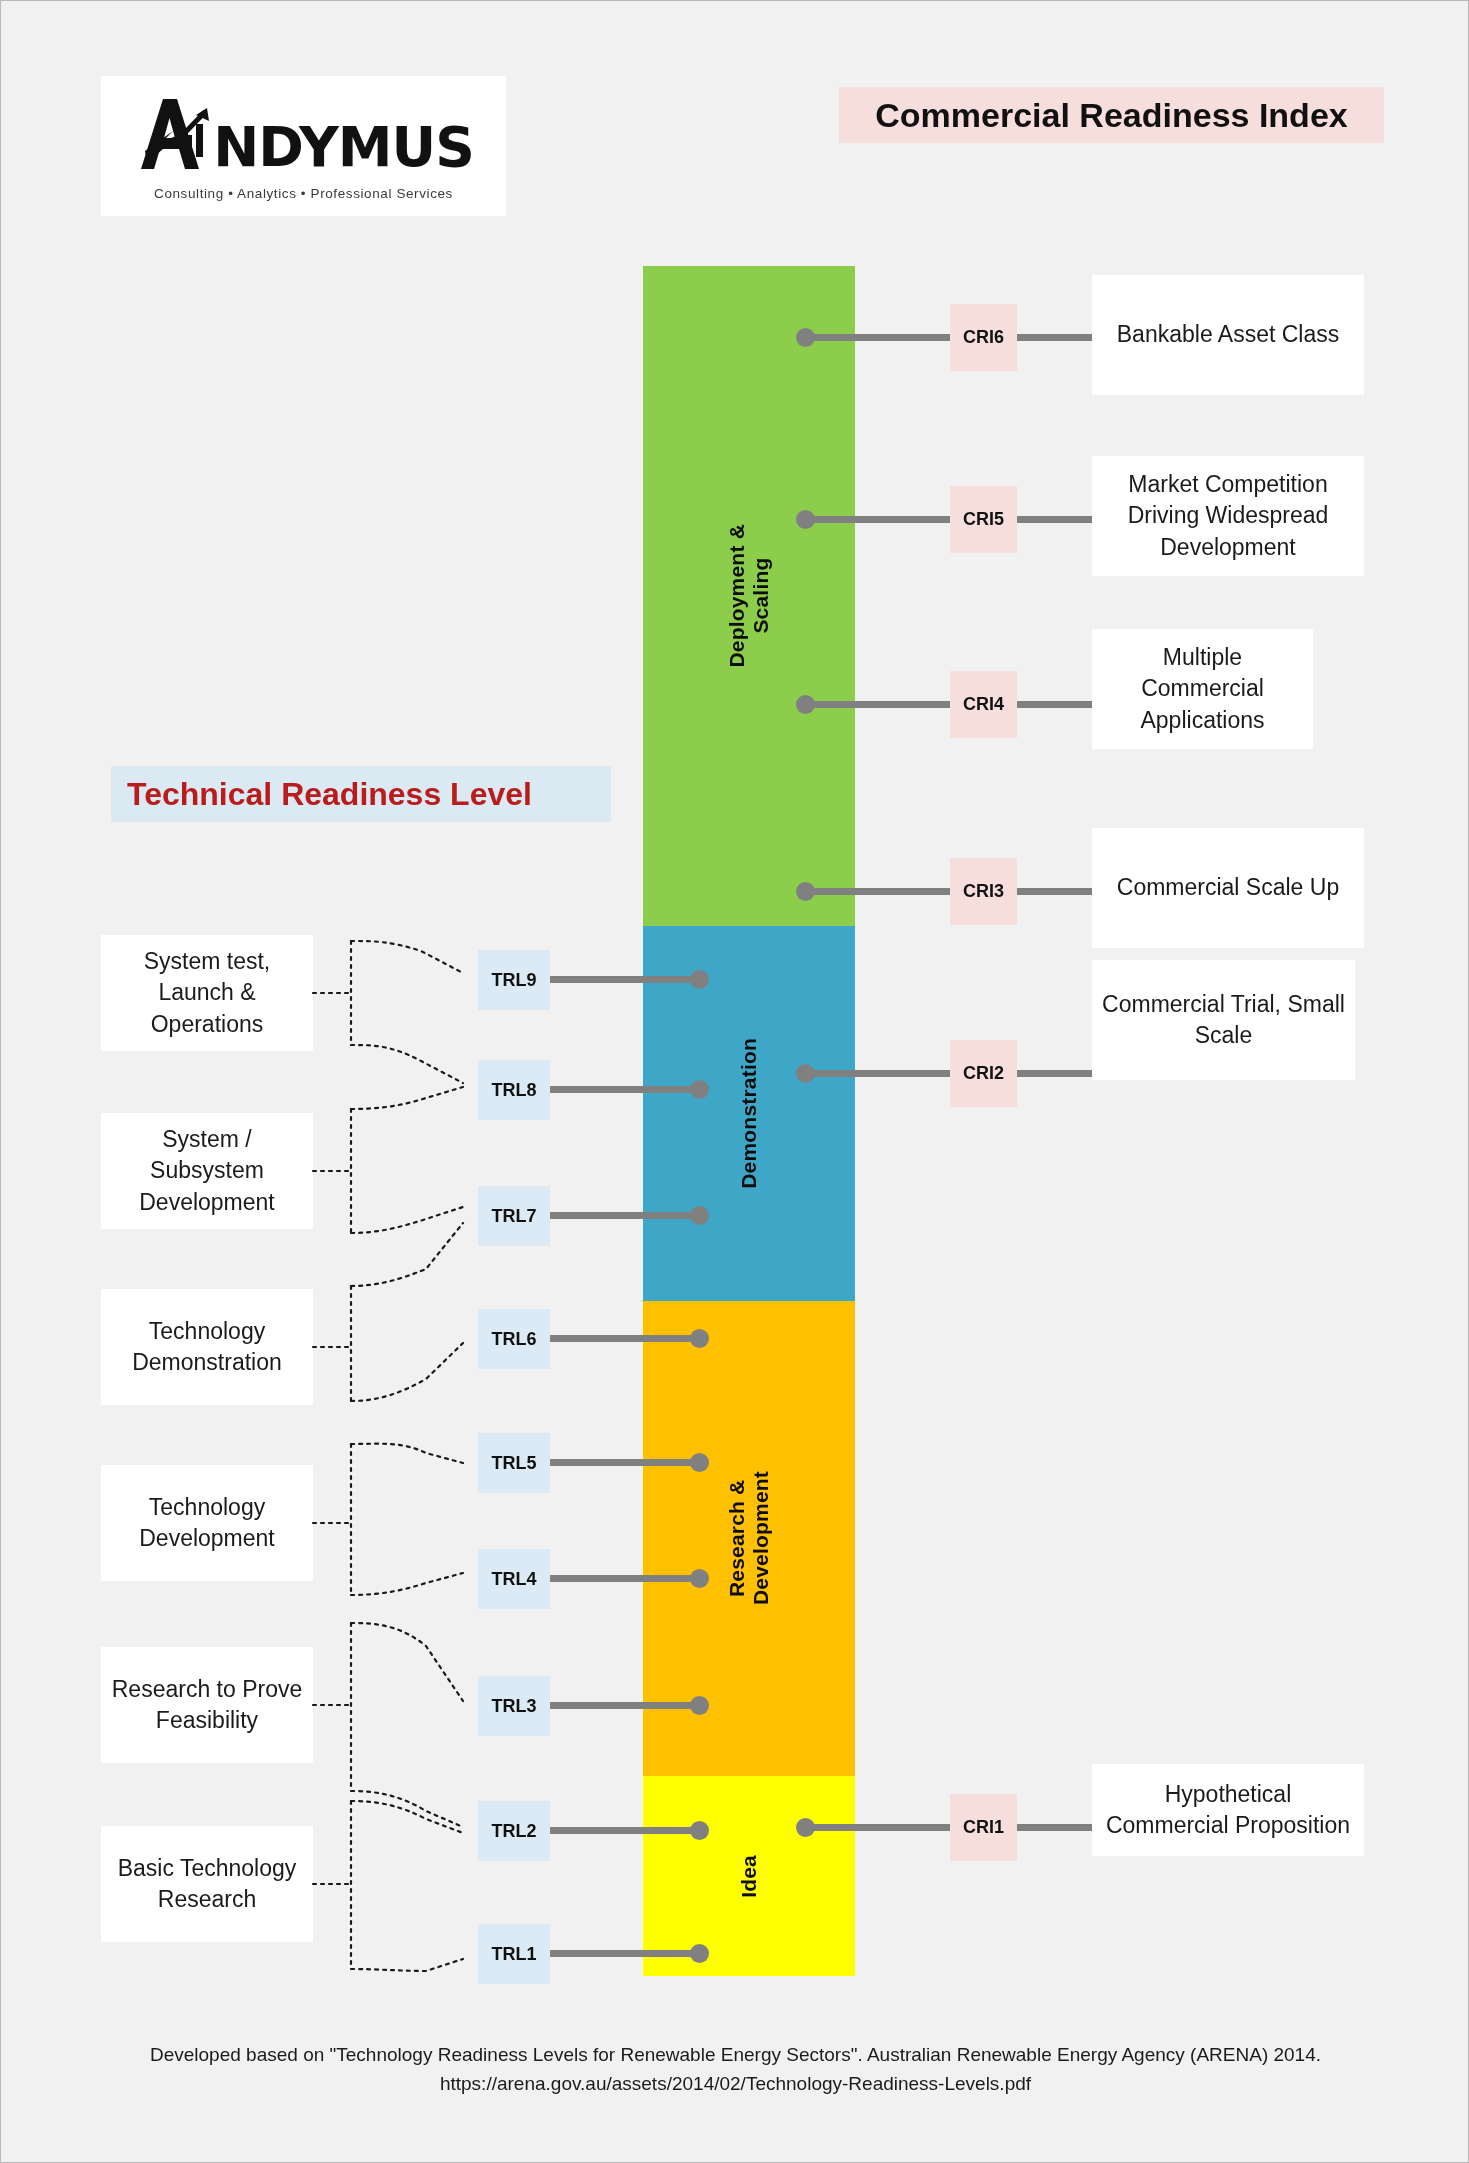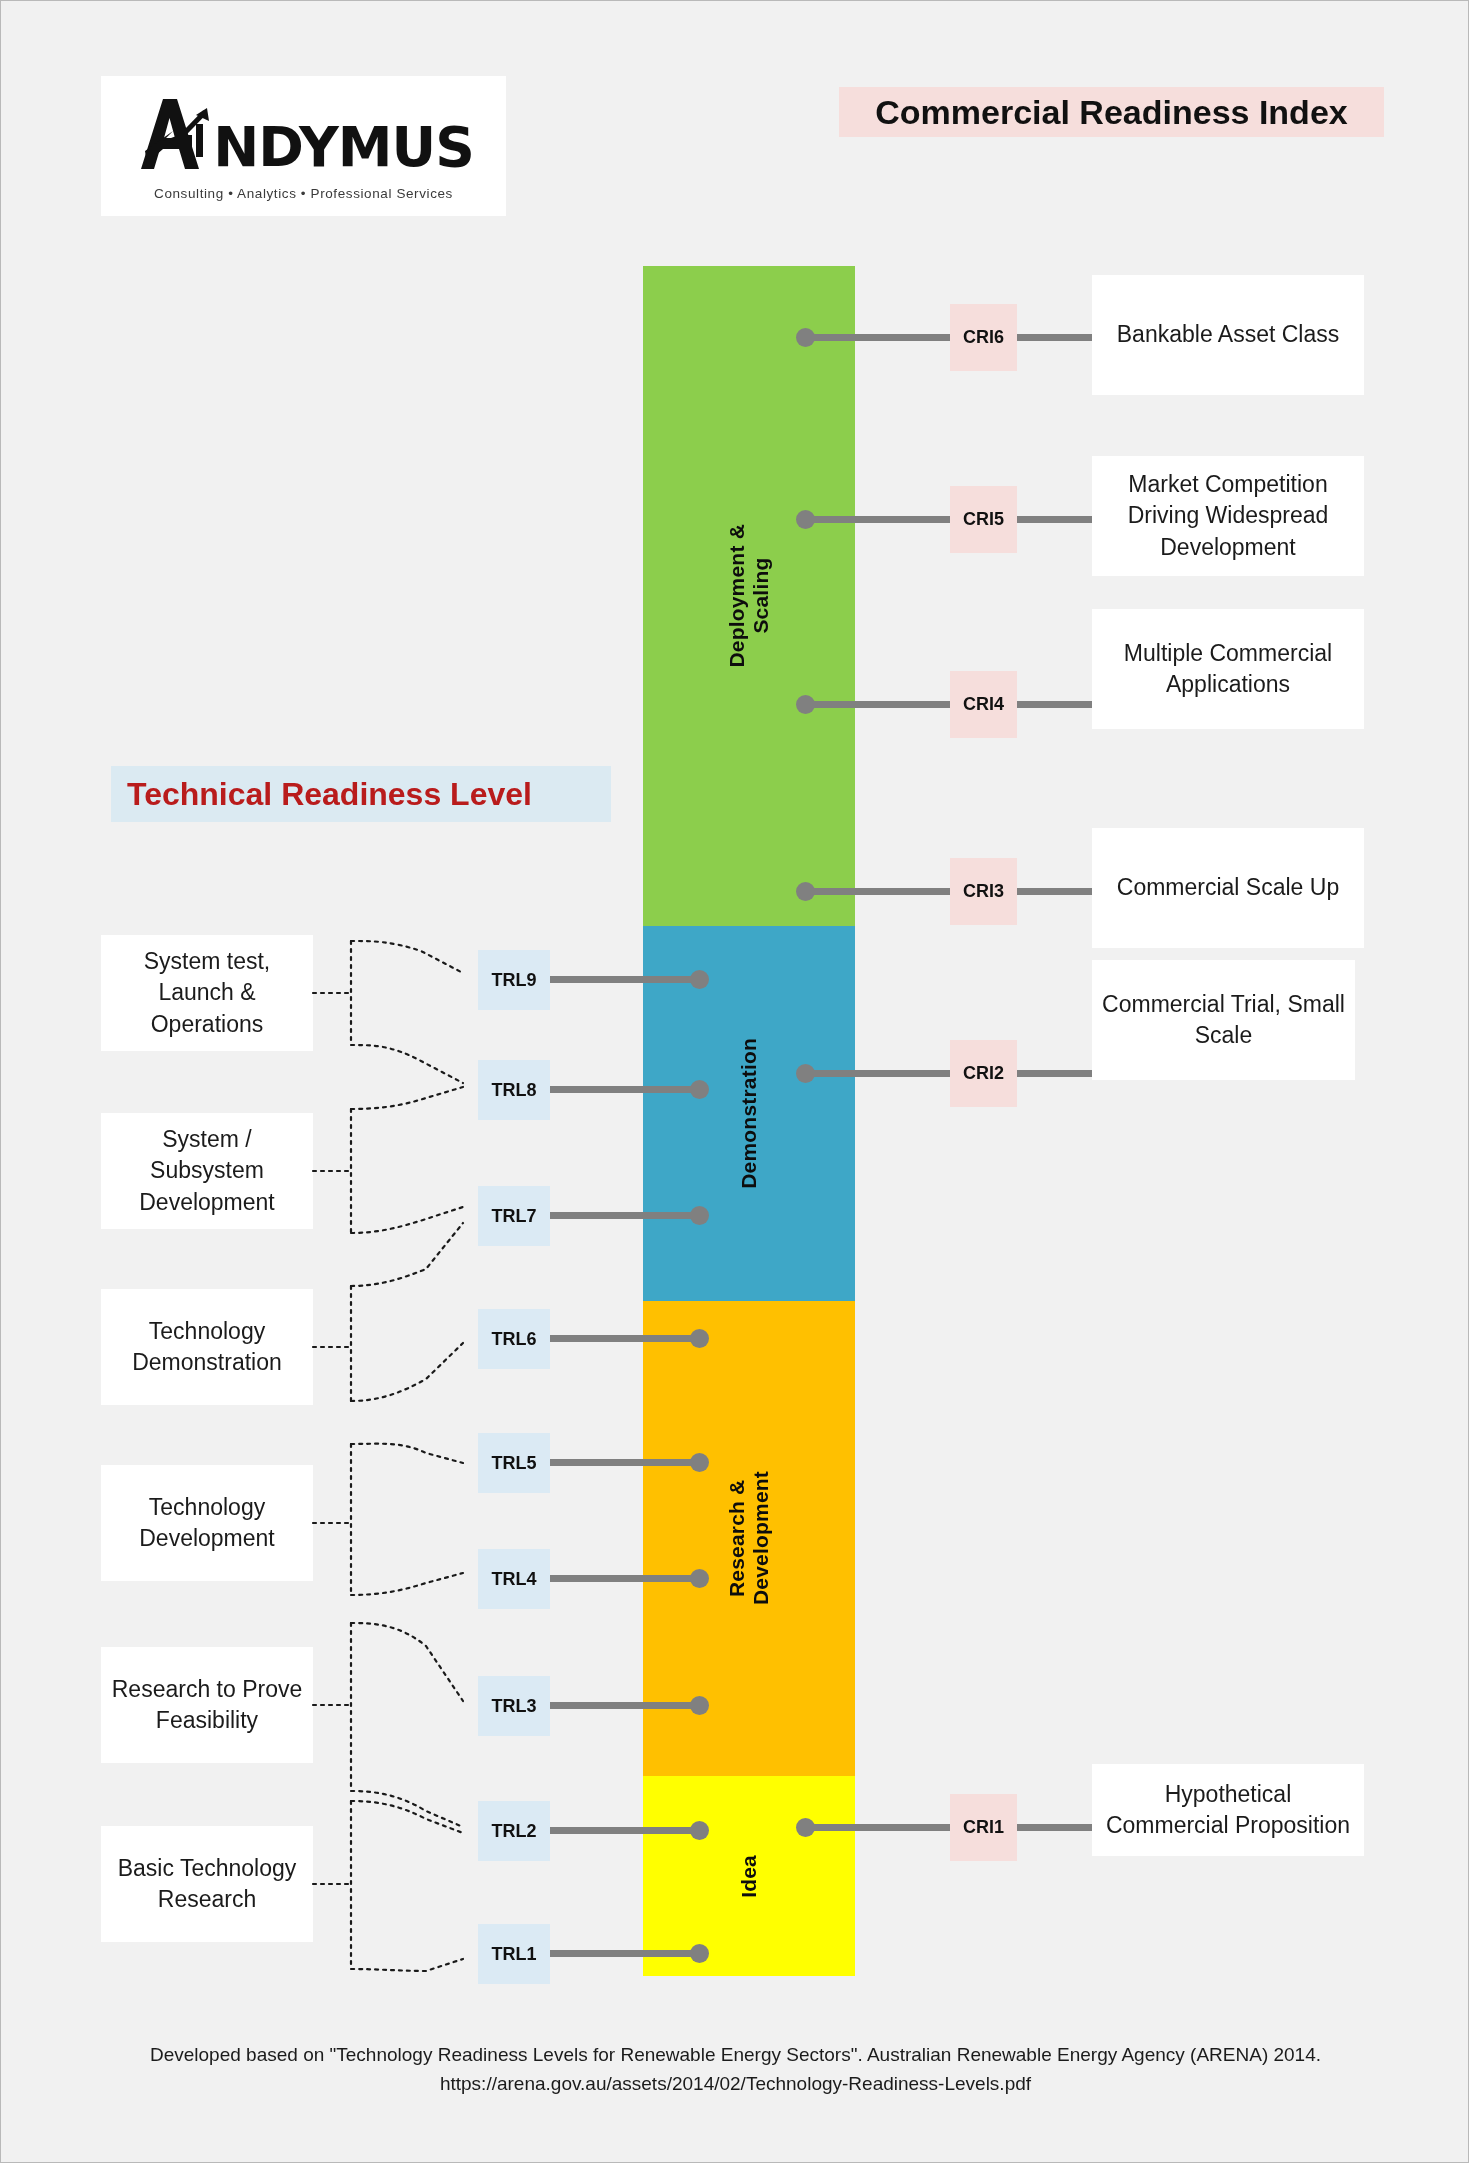--- a/index.html
+++ b/index.html
@@ -46,21 +46,21 @@
     font-size: 13.5px;
     letter-spacing: 0.6px;
     color: #3a3a3a;
     white-space: nowrap;
   }
 
   
   #cri-title {
     position: absolute;
     left: 838px; top: 86px;
-    width: 545px; height: 50px;
+    width: 545px; height: 56px;
     background: #f6dedc;
     display: flex; align-items: center; justify-content: center;
     font-size: 34px; font-weight: 700; color: #111111;
   }
   #trl-title {
     position: absolute;
     left: 110px; top: 765px;
     width: 500px; height: 56px;
     background: #dbeaf2;
     display: flex; align-items: center; padding-left: 16px;
@@ -206,21 +206,21 @@
   <div class="cri-label" style="left:1091px; top:455px; width:272px; height:120px;">
     <span>Market Competition Driving Widespread Development</span>
   </div>
 
   <span class="dot" style="left:795px; top:694px;"></span>
   <span class="hline" style="left:804px; top:700px; width:145px;"></span>
   <span class="hline" style="left:1016px; top:700px; width:75px;"></span>
   <div class="cri-chip" style="left:949px; top:670px;">
     <span>CRI4</span>
   </div>
-  <div class="cri-label" style="left:1091px; top:608px; width:272px; height:120px;">
+  <div class="cri-label" style="left:1091px; top:628px; width:221px; height:120px;">
     <span>Multiple Commercial Applications</span>
   </div>
 
   <span class="dot" style="left:795px; top:881px;"></span>
   <span class="hline" style="left:804px; top:887px; width:145px;"></span>
   <span class="hline" style="left:1016px; top:887px; width:75px;"></span>
   <div class="cri-chip" style="left:949px; top:857px;">
     <span>CRI3</span>
   </div>
   <div class="cri-label" style="left:1091px; top:827px; width:272px; height:120px;">

